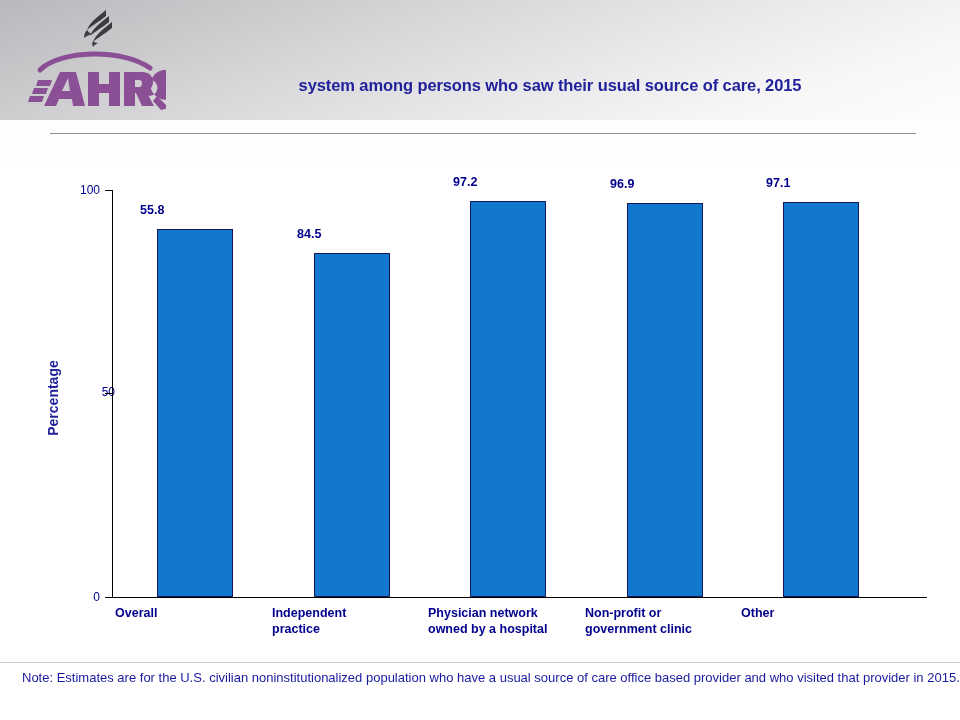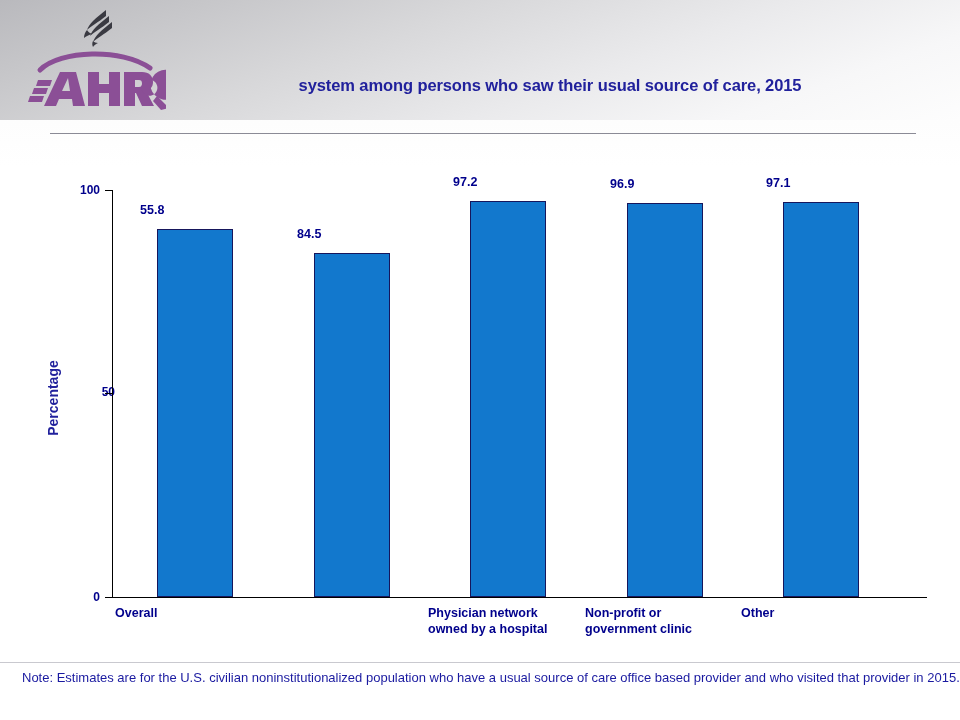--- a/index.html
+++ b/index.html
@@ -86,21 +86,21 @@
     font-weight: bold;
     white-space: nowrap;
   }
   .ytick-label {
     position: absolute;
     right: 0;
     width: 44px;
     text-align: right;
     color: #00008c;
     font-size: 12px;
-    font-weight: bold;
+    font-weight: normal;
   }
   .ytick-mark {
     position: absolute;
     width: 7px; height: 1px;
     background: #000000;
   }
   #yaxis-line {
     position: absolute;
     left: 112px; top: 190px;
     width: 1px; height: 408px;
@@ -216,20 +216,24 @@
 
   <div class="bar-value" id="val-0" style="left: 140px; top: 203.479px;">55.8</div>
   <div class="bar-value" id="val-1" style="left: 297px; top: 227.085px;">84.5</div>
   <div class="bar-value" id="val-2" style="left: 453px; top: 175.396px;">97.2</div>
   <div class="bar-value" id="val-3" style="left: 610px; top: 176.617px;">96.9</div>
   <div class="bar-value" id="val-4" style="left: 766px; top: 175.803px;">97.1</div>
 
   <div class="cat-label" style="left:115px;">
     <div>Overall</div>
   </div>
+  <div class="cat-label" style="left:272px;">
+    <div>Independent</div>
+    <div>practice</div>
+  </div>
   <div class="cat-label" style="left:428px;">
     <div>Physician network</div>
     <div>owned by a hospital</div>
   </div>
   <div class="cat-label" style="left:585px;">
     <div>Non-profit or</div>
     <div>government clinic</div>
   </div>
   <div class="cat-label" style="left:741px;">
     <div>Other</div>

